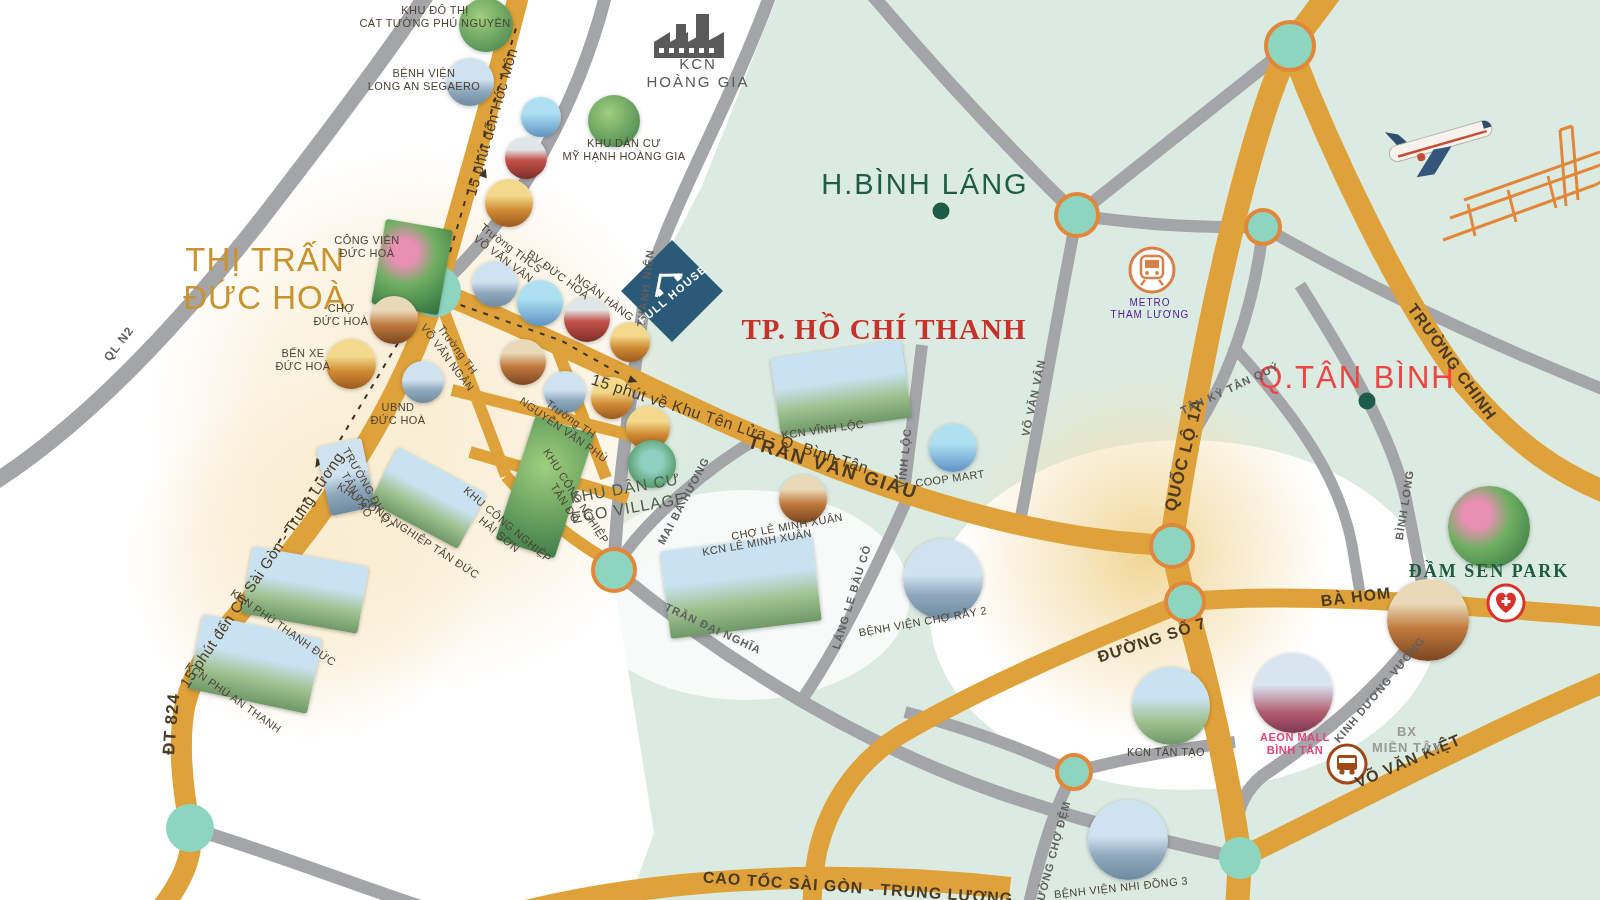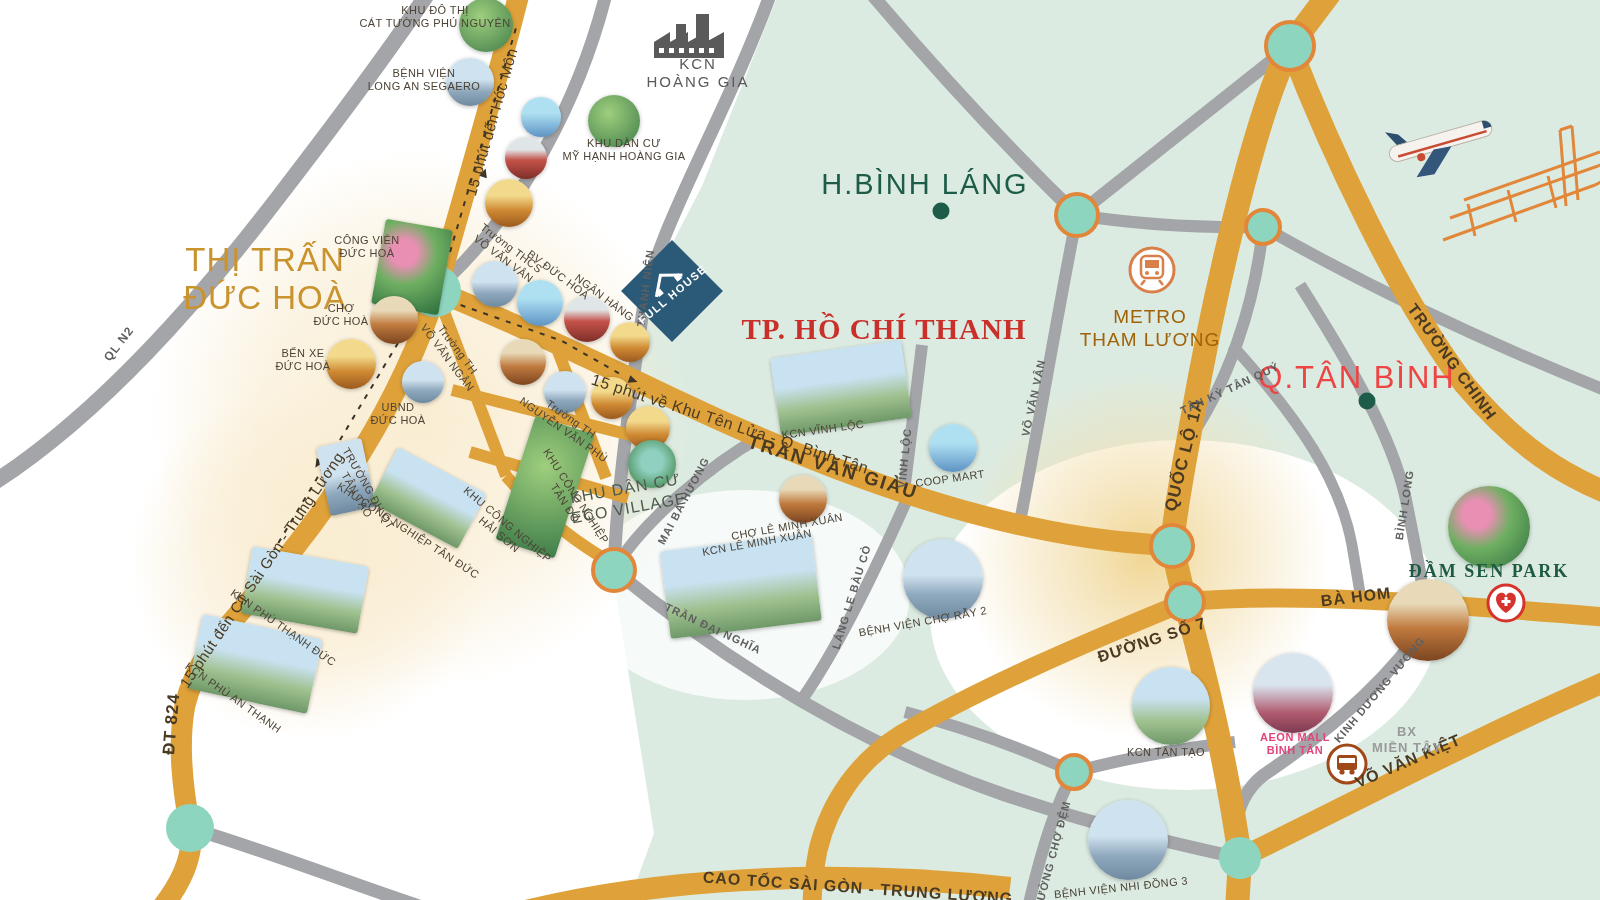--- a/index.html
+++ b/index.html
@@ -27,21 +27,21 @@
   .g-blue{background:linear-gradient(180deg,#aee0f2 0 40%, #5e93c4);}
   .g-red{background:linear-gradient(180deg,#e0e6e8 0 30%, #c4524a 55%, #7e2f28);}
   .g-orange{background:linear-gradient(180deg,#f2d98c 0 35%, #cf8a33 65%, #9c5a1f);}
   .g-market{background:linear-gradient(180deg,#e8d9b8 0 30%, #c07a3e 60%, #7c4520);}
   .g-ind{background:linear-gradient(180deg,#c9e2f2 0 40%, #9fc18f 70%, #6f9868);}
   .g-mall{background:linear-gradient(180deg,#d8e4ee 0 40%, #b05a6e 75%, #7e3a52);}
   .dot{position:absolute;border-radius:50%;background:#1d5c48;width:17px;height:17px;transform:translate(-50%,-50%);}
   .pink{color:#e0457b;font-weight:bold;font-size:11px;letter-spacing:.5px;}
   .graybig{color:#9a9a9a;font-weight:bold;font-size:13px;letter-spacing:1px;}
   .damsen{font-family:"Liberation Serif",serif;font-size:18px;font-weight:bold;color:#1e5b40;letter-spacing:2px;}
-  .metrolbl{font-size:19px;color:#a16207;letter-spacing:1px;margin-top:19px;}
+  .metrolbl{font-size:10px;color:#4c1d95;letter-spacing:1px;}
 </style>
 </head>
 <body>
 
 <div id="map">
 
 <svg width="1600" height="900" viewBox="0 0 1600 900">
   <defs>
     <radialGradient id="goldGlow">
       <stop offset="0%" stop-color="#f0d48e" stop-opacity=".95"></stop>

